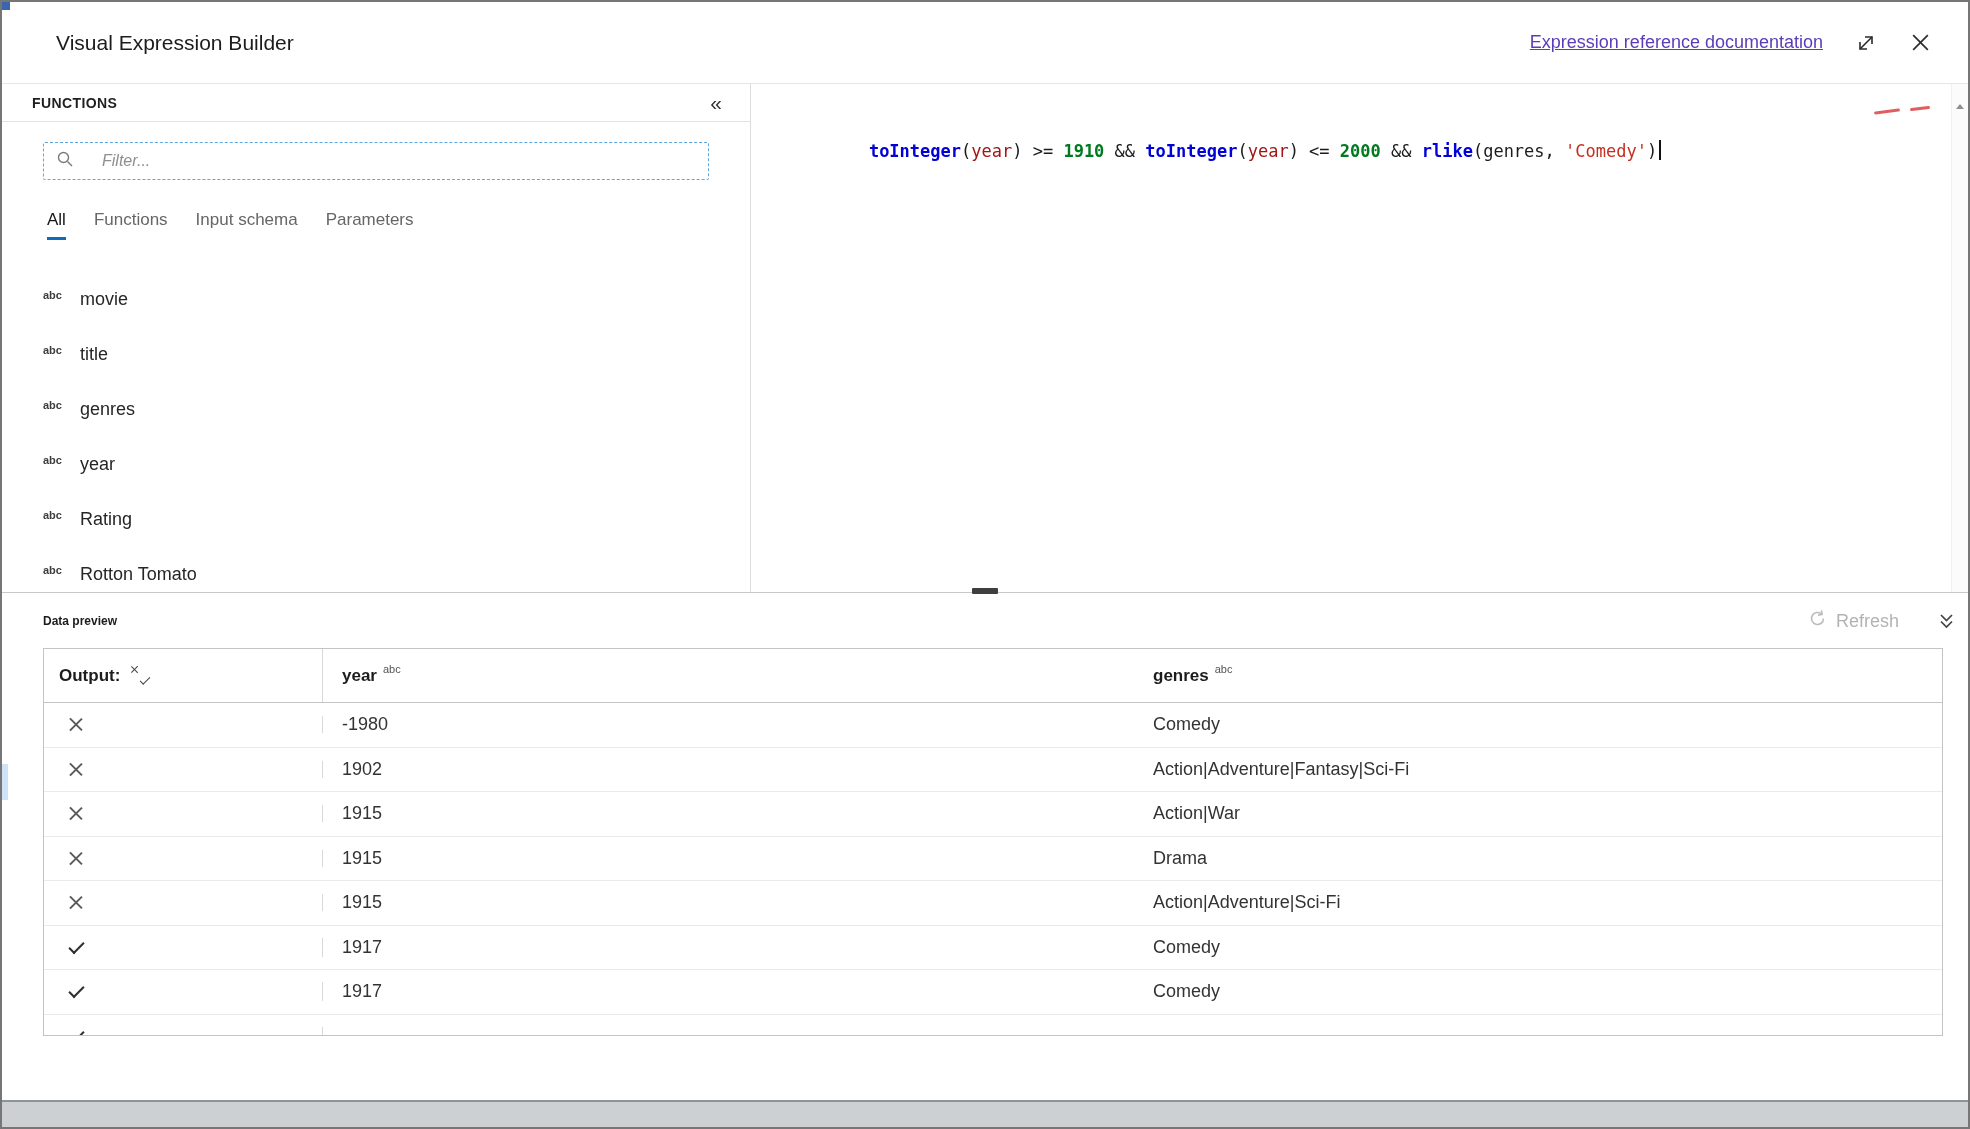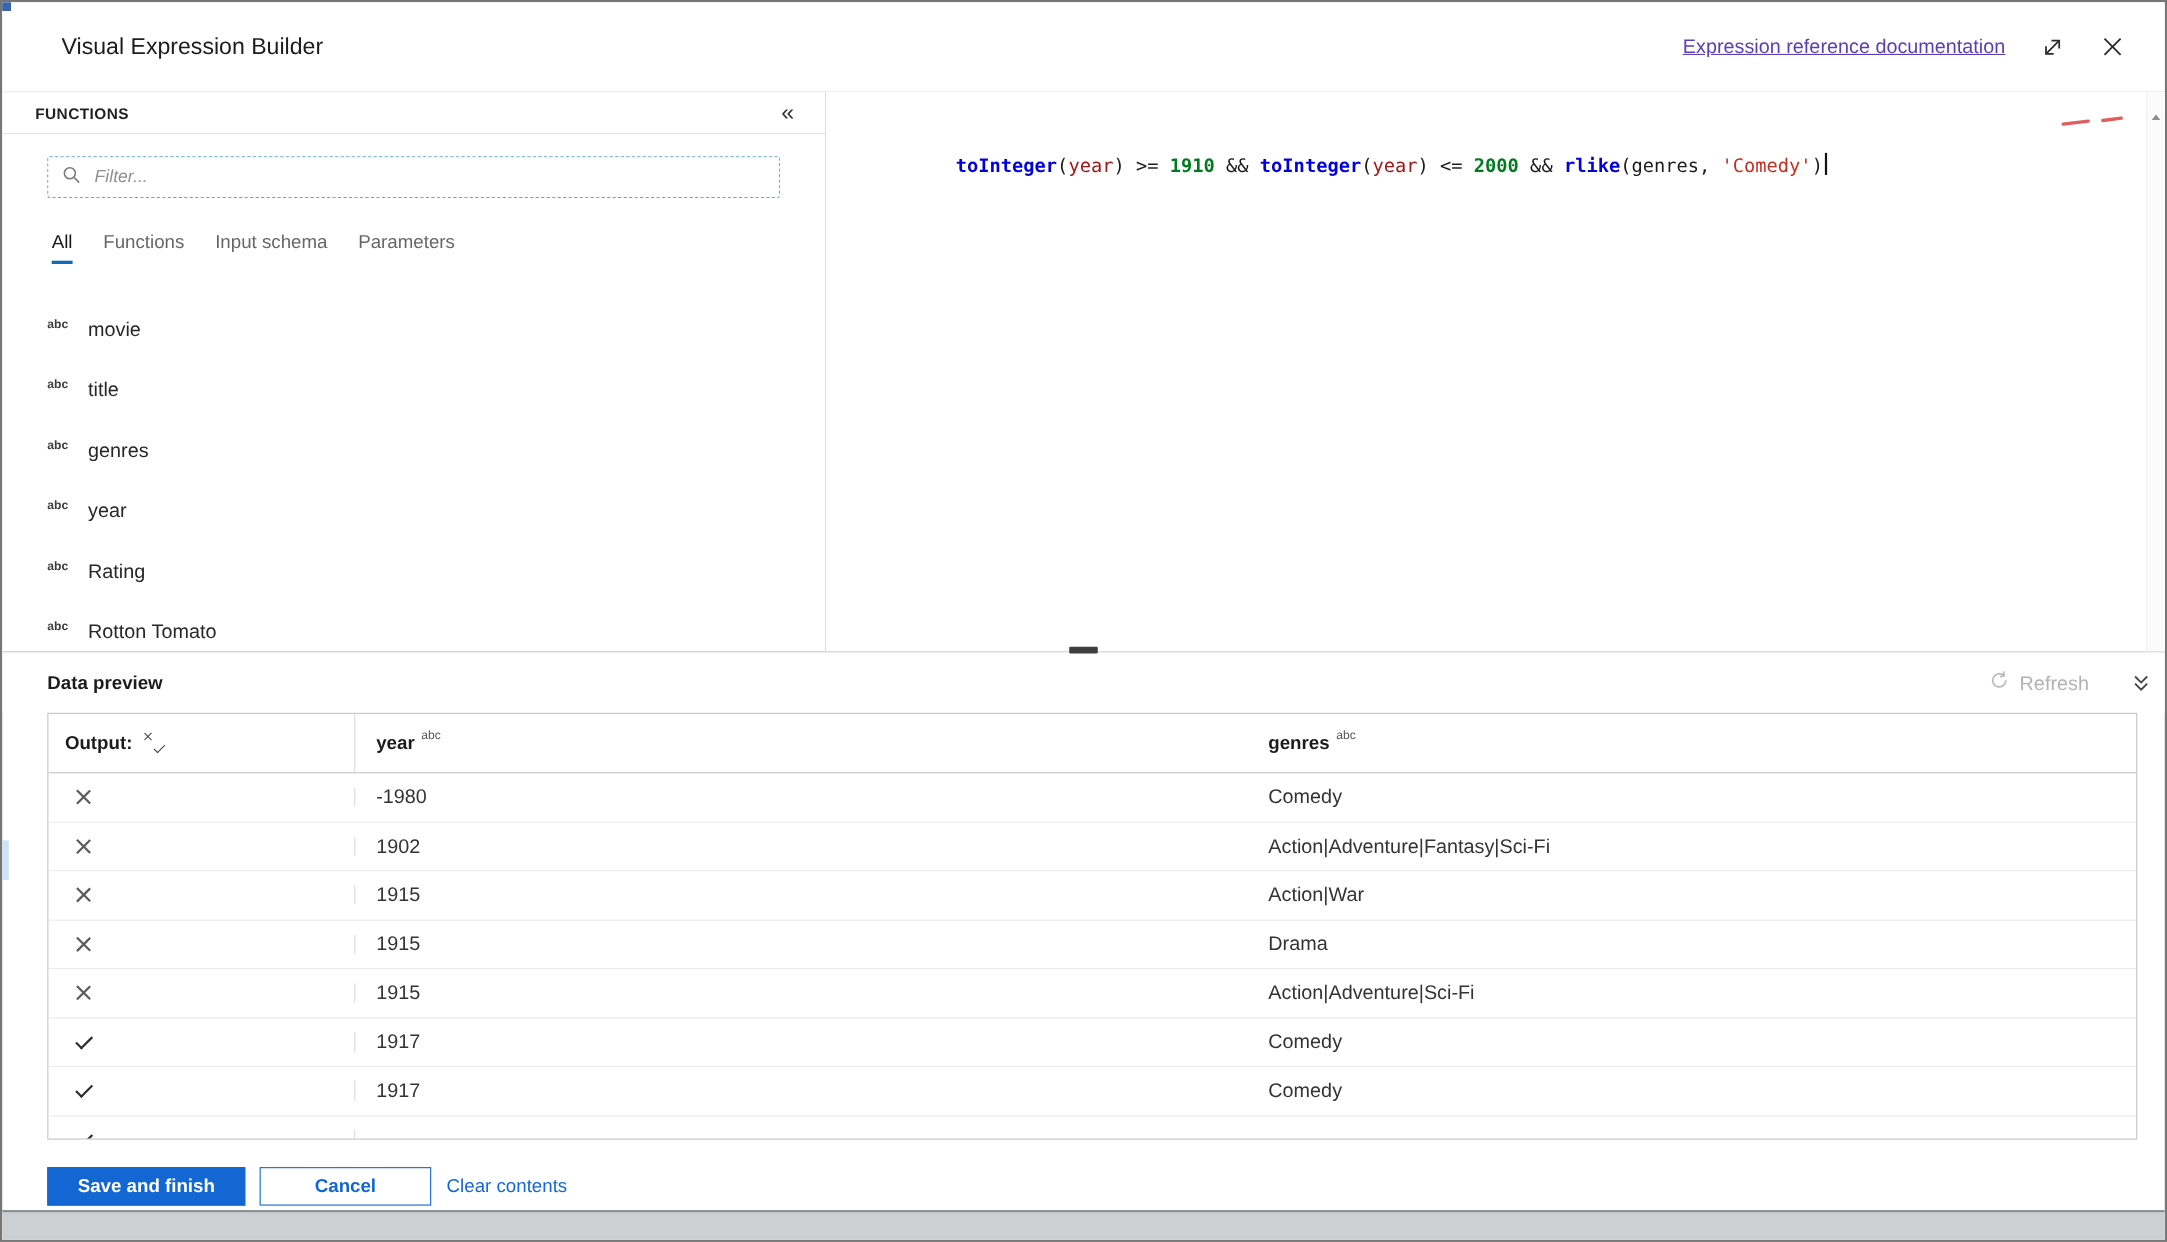--- a/index.html
+++ b/index.html
@@ -16,21 +16,21 @@
   .icon-btn { display: flex; align-items: center; justify-content: center; cursor: pointer; }
 
   
   .main { position: absolute; left: 0; top: 82px; width: 100%; height: 509px; display: flex; border-bottom: 1px solid #c9c9c9; background: #fff; }
 
   .left-panel { width: 749px; border-right: 1px solid #dcdcdc; display: flex; flex-direction: column; overflow: hidden; }
   .panel-header { height: 38px; flex-shrink: 0; display: flex; align-items: center; padding: 0 28px 0 30px; border-bottom: 1px solid #e3e3e3; }
   .panel-title { font-size: 14px; font-weight: 700; letter-spacing: .4px; color: #1f1f1f; }
   .collapse-btn { margin-left: auto; font-size: 21px; color: #333; cursor: pointer; line-height: 1; }
 
-  .filter-box { margin: 20px 0 0 41px; width: 666px; height: 38px; flex-shrink: 0; border: 1px dashed #5ea7e0; border-radius: 2px; display: flex; align-items: center; padding: 0 12px; gap: 10px; }
+  .filter-box { margin: 20px 0 0 41px; width: 666px; height: 38px; flex-shrink: 0; border: 1px dashed #5ea7e0; border-radius: 2px; display: flex; align-items: center; padding: 0 12px; gap: 26px; }
   .filter-input { border: none; outline: none; flex: 1; font-size: 16px; font-family: inherit; color: #333; background: transparent; }
   .filter-input::placeholder { font-style: italic; color: #8f8f8f; }
 
   .tabs { margin: 30px 0 0 45px; display: flex; gap: 28px; align-items: flex-end; flex-shrink: 0; }
   .tab { font-size: 17px; color: #666; padding-bottom: 7px; cursor: pointer; border-bottom: 3px solid transparent; }
   .tab.active { color: #161616; border-bottom-color: #0f6cbd; }
 
   .fn-list { margin-top: 32px; flex: 1; overflow: hidden; }
   .fn-item { height: 55px; display: flex; align-items: center; padding-left: 41px; cursor: pointer; }
   .abc-badge { width: 37px; flex-shrink: 0; font-size: 11px; font-weight: 600; color: #3d3d3d; position: relative; top: -5px; }
@@ -51,21 +51,21 @@
   .red-mark.m2 { right: 38px; top: 23px; width: 20px; transform: rotate(-7deg); }
 
   .editor-scrollbar { position: absolute; right: 0; top: 0; bottom: 0; width: 17px; background: #fbfbfb; border-left: 1px solid #f0f0f0; cursor: pointer; }
   .scroll-arrow-up { position: absolute; top: 20px; left: 4px; width: 0; height: 0; border-left: 4px solid transparent; border-right: 4px solid transparent; border-bottom: 5px solid #8f8f8f; }
 
   
   .splitter-handle { position: absolute; left: 50%; top: 586px; transform: translateX(-50%); width: 26px; height: 6px; background: #3f3f3f; border-radius: 1px; cursor: row-resize; z-index: 5; }
 
   
   .preview-header { position: absolute; left: 0; top: 592px; width: 100%; height: 54px; display: flex; align-items: center; padding: 0 14px 0 41px; background: #fff; }
-  .preview-title { font-size: 17px; font-weight: 700; color: #1c1c1c; }
+  .preview-title { font-size: 12px; font-weight: 700; color: #1c1c1c; }
   .refresh-btn { margin-left: auto; margin-right: 40px; display: flex; align-items: center; gap: 9px; color: #b3b3b3; font-size: 18px; cursor: default; justify-content: flex-end; }
   .section-chevrons { cursor: pointer; display: flex; align-items: center; }
 
   .preview-table { position: absolute; left: 41px; top: 646px; width: 1900px; height: 388px; border: 1px solid #c4c4c4; overflow: hidden; background: #fff; }
   .thead { display: flex; height: 54px; border-bottom: 1px solid #c4c4c4; align-items: stretch; }
   .th { display: flex; align-items: center; }
   .col-output { width: 279px; padding-left: 15px; border-right: 1px solid #d9d9d9; gap: 10px; }
   .col-year   { width: 811px; padding-left: 19px; }
   .col-genres { flex: 1; padding-left: 19px; }
   .th-label { font-size: 17px; font-weight: 700; color: #1c1c1c; }
@@ -286,24 +286,19 @@
     </div>
     <div class="trow">
       <div class="td cell-output">
           <span class="icon-check"></span>
         </div>
       <div class="td cell-year"></div>
       <div class="td cell-genres"></div>
     </div>
   </div>
 
-  <div class="footer">
-    <button class="btn btn-primary">Save and finish</button>
-    <button class="btn btn-secondary">Cancel</button>
-    <span class="link-clear">Clear contents</span>
-  </div>
 
   <div class="bottom-band"></div>
 
   <div class="artifact-corner"></div>
   <div class="artifact-strip"></div>
 
 </div>
 
 </body></html>

